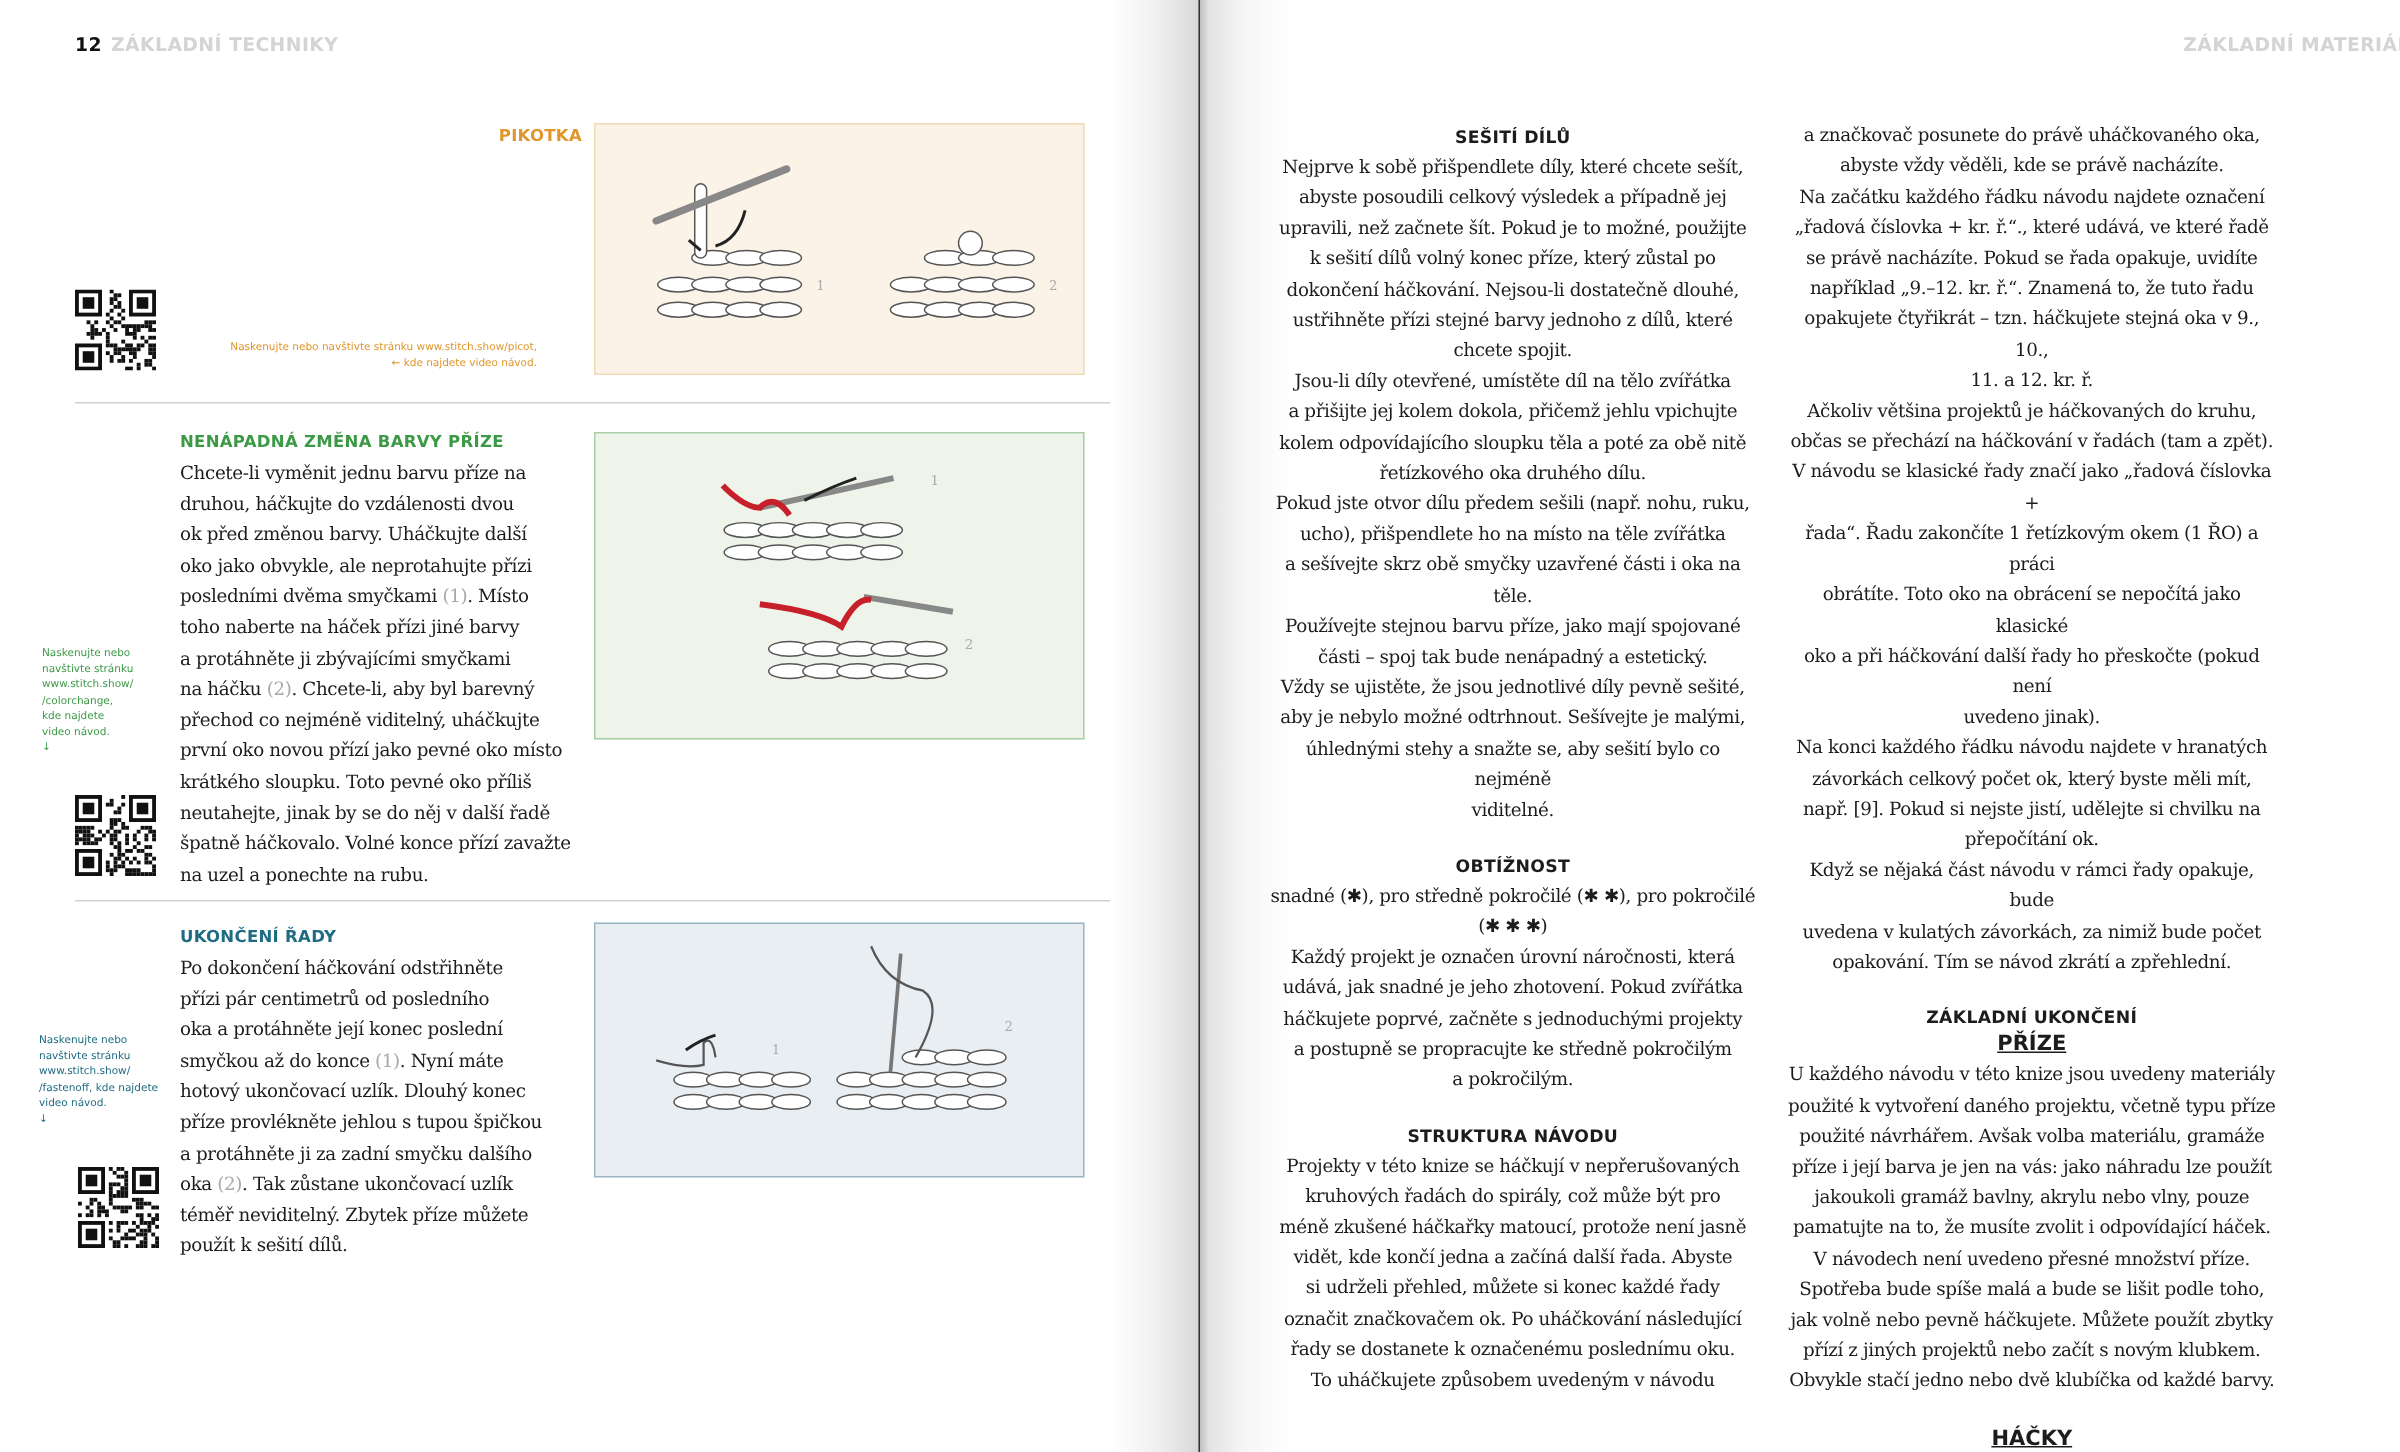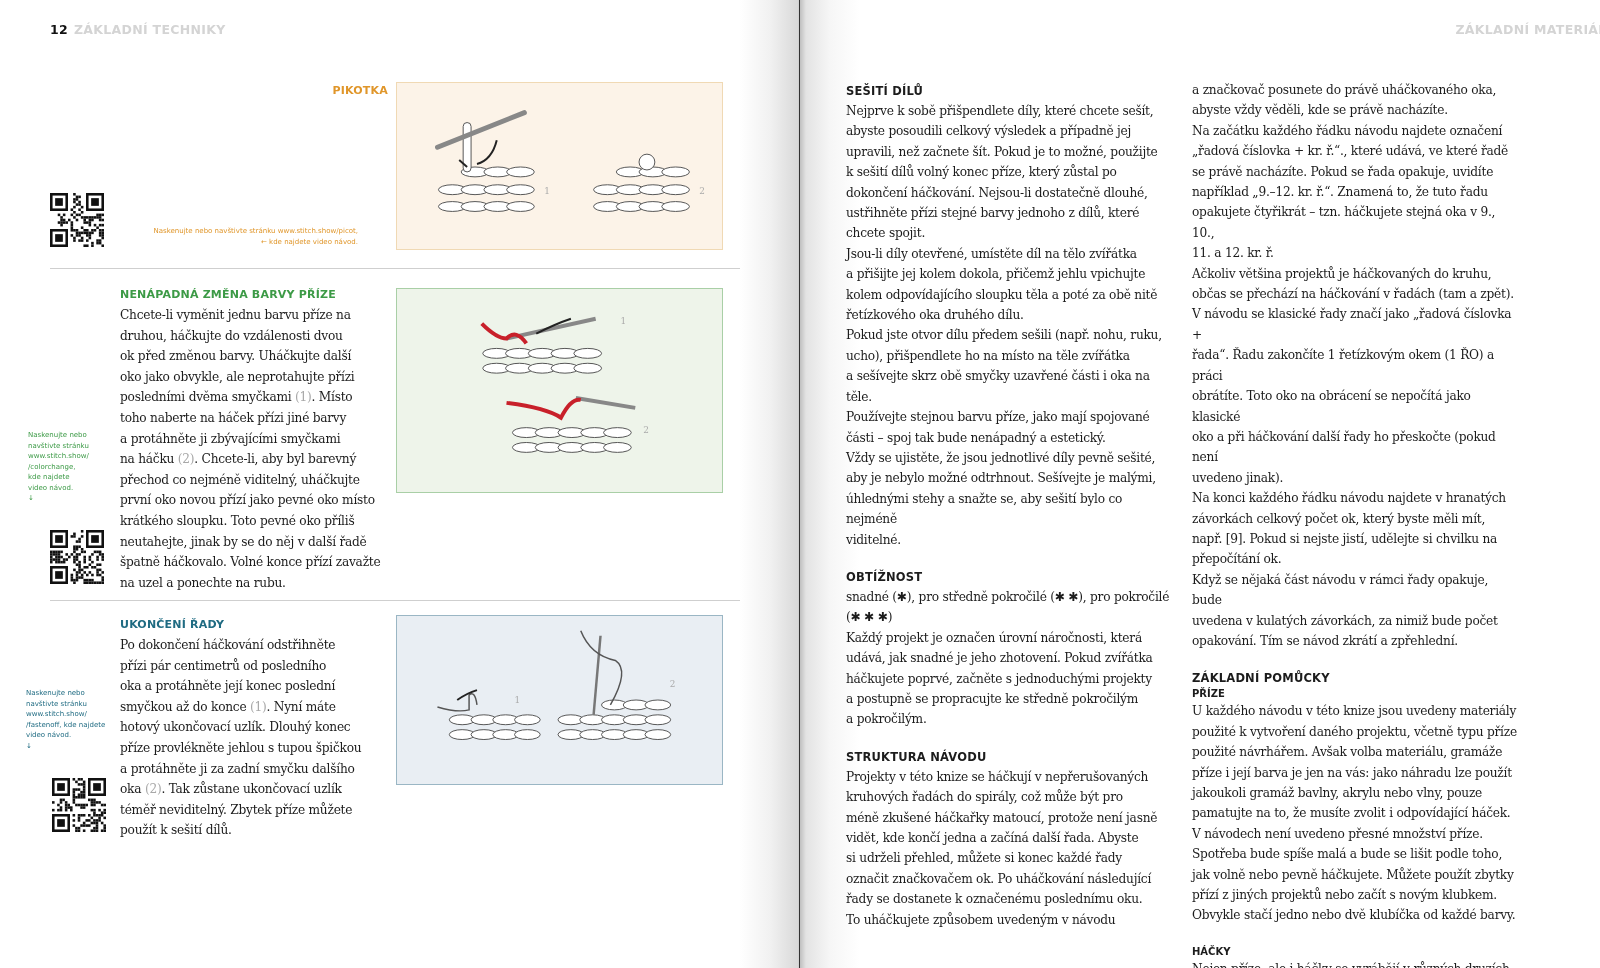--- a/index.html
+++ b/index.html
@@ -27,24 +27,24 @@
     .divider { position: absolute; left: 50px; width: 690px; height: 1px; background: #cfcfcf; }
 
     .qr { position: absolute; width: 54px; height: 54px; }
     .qr svg { display: block; width: 54px; height: 54px; }
     .qr-note { position: absolute; font-family: "DejaVu Sans", sans-serif; font-size: 7px; line-height: 10.5px; text-align: left; white-space: pre-line; }
 
     .illus { position: absolute; left: 396px; width: 327px; border: 1.5px solid; }
     .illus svg { display: block; width: 100%; height: 100%; }
 
     
-    .rcol { position: absolute; width: 325px; }
+    .rcol { position: absolute; width: 325px; text-align: center; }
     .rcol .body-text { font-size: 12.2px; line-height: 20.4px; }
     .r-head { font-family: "DejaVu Sans", sans-serif; font-weight: bold; font-size: 11.5px; color: #1c1c1c; margin-bottom: 3px; letter-spacing: 0.2px; }
-    .r-sub { font-family: "DejaVu Sans", sans-serif; font-weight: bold; font-size: 10px; color: #1c1c1c; margin-bottom: 2px; }
+    .r-sub { font-family: "DejaVu Sans", sans-serif; font-weight: bold; font-size: 14px; color: #1c1c1c; margin-bottom: 2px; text-decoration: underline; }
     .gap { height: 20px; }
   </style>
 </head>
 <body>
 
 <div class="page page-left">
   <div class="running run-left">
     <span class="num">12</span><span class="title">ZÁKLADNÍ TECHNIKY</span>
   </div>
 
@@ -644,21 +644,21 @@
 oko a při háčkování další řady ho přeskočte (pokud není
 uvedeno jinak).
 Na konci každého řádku návodu najdete v hranatých
 závorkách celkový počet ok, který byste měli mít,
 např. [9]. Pokud si nejste jistí, udělejte si chvilku na
 přepočítání ok.
 Když se nějaká část návodu v rámci řady opakuje, bude
 uvedena v kulatých závorkách, za nimiž bude počet
 opakování. Tím se návod zkrátí a zpřehlední.</div>
     <div class="gap"></div>
-    <div class="r-head">ZÁKLADNÍ POMŮCKY</div>
+    <div class="r-head">ZÁKLADNÍ UKONČENÍ</div>
     <div class="r-sub">PŘÍZE</div>
     <div class="body-text">U každého návodu v této knize jsou uvedeny materiály
 použité k vytvoření daného projektu, včetně typu příze
 použité návrhářem. Avšak volba materiálu, gramáže
 příze i její barva je jen na vás: jako náhradu lze použít
 jakoukoli gramáž bavlny, akrylu nebo vlny, pouze
 pamatujte na to, že musíte zvolit i odpovídající háček.
 V návodech není uvedeno přesné množství příze.
 Spotřeba bude spíše malá a bude se lišit podle toho,
 jak volně nebo pevně háčkujete. Můžete použít zbytky

